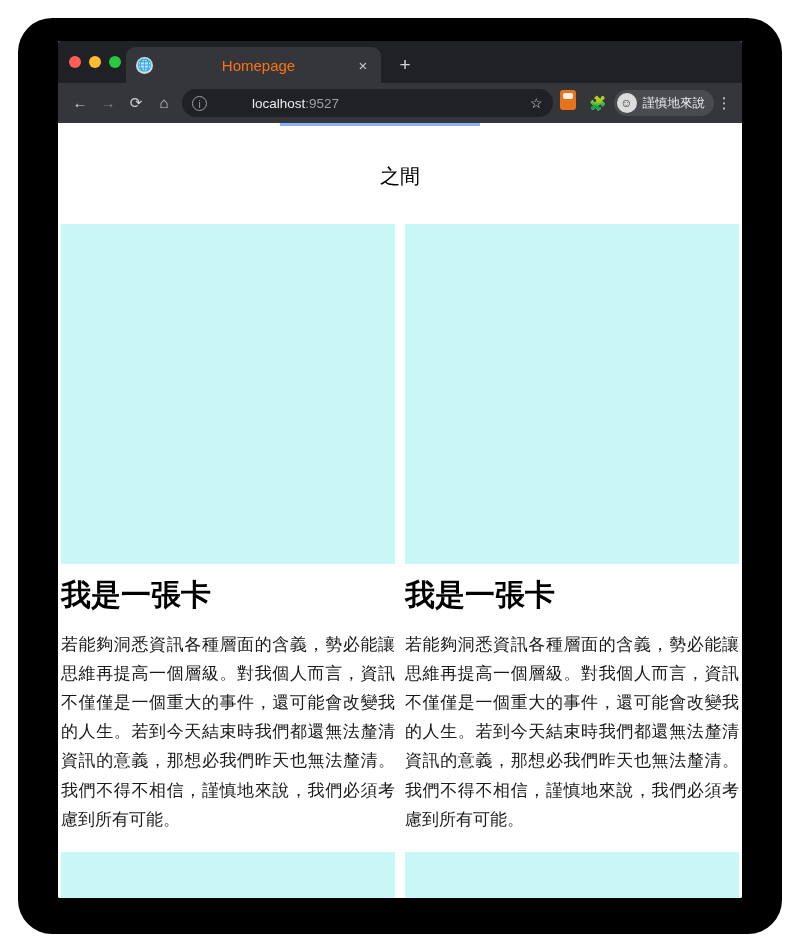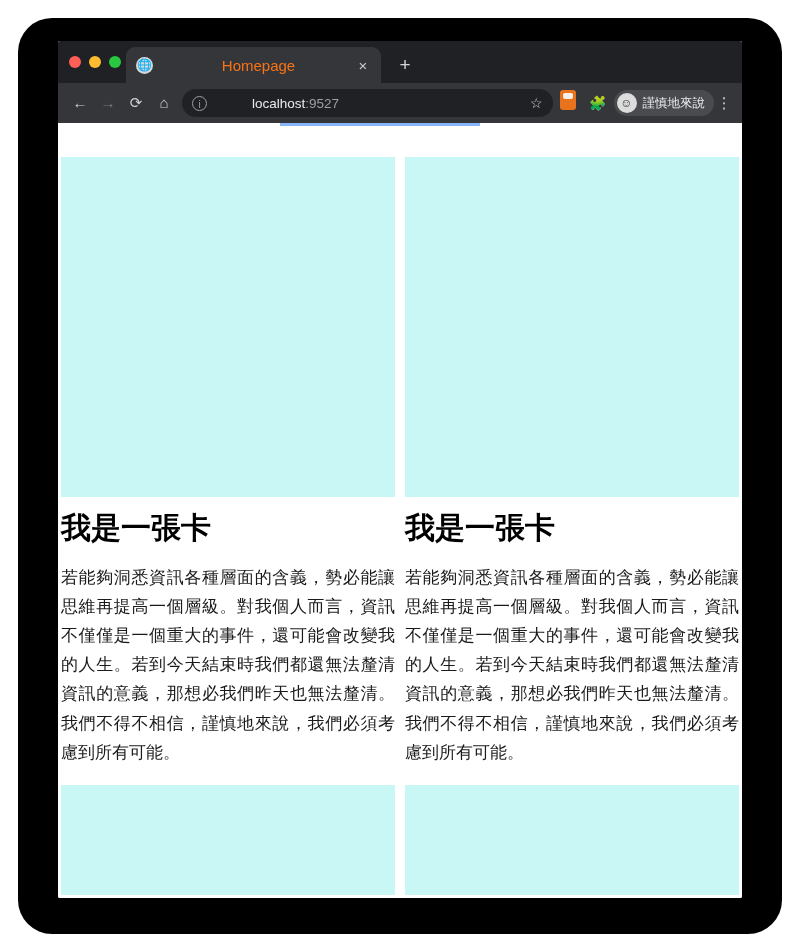--- a/index.html
+++ b/index.html
@@ -332,20 +332,21 @@
         <div class="incognito-avatar">☺</div>
         <span>謹慎地來說</span>
       </div>
 
       <div class="menu-dots">⋮</div>
     </div>
 
     <div class="viewport">
       <div class="progress-strip"></div>
 
+      <h1 class="page-heading">之間</h1>
 
       <div class="cards">
 
         <div class="card">
           <div class="card-img"></div>
           <h2 class="card-title">我是一張卡</h2>
           <p class="card-body">若能夠洞悉資訊各種層面的含義，勢必能讓思維再提高一個層級。對我個人而言，資訊不僅僅是一個重大的事件，還可能會改變我的人生。若到今天結束時我們都還無法釐清資訊的意義，那想必我們昨天也無法釐清。我們不得不相信，謹慎地來說，我們必須考慮到所有可能。</p>
           <div class="card-img bottom"></div>
         </div>
 

